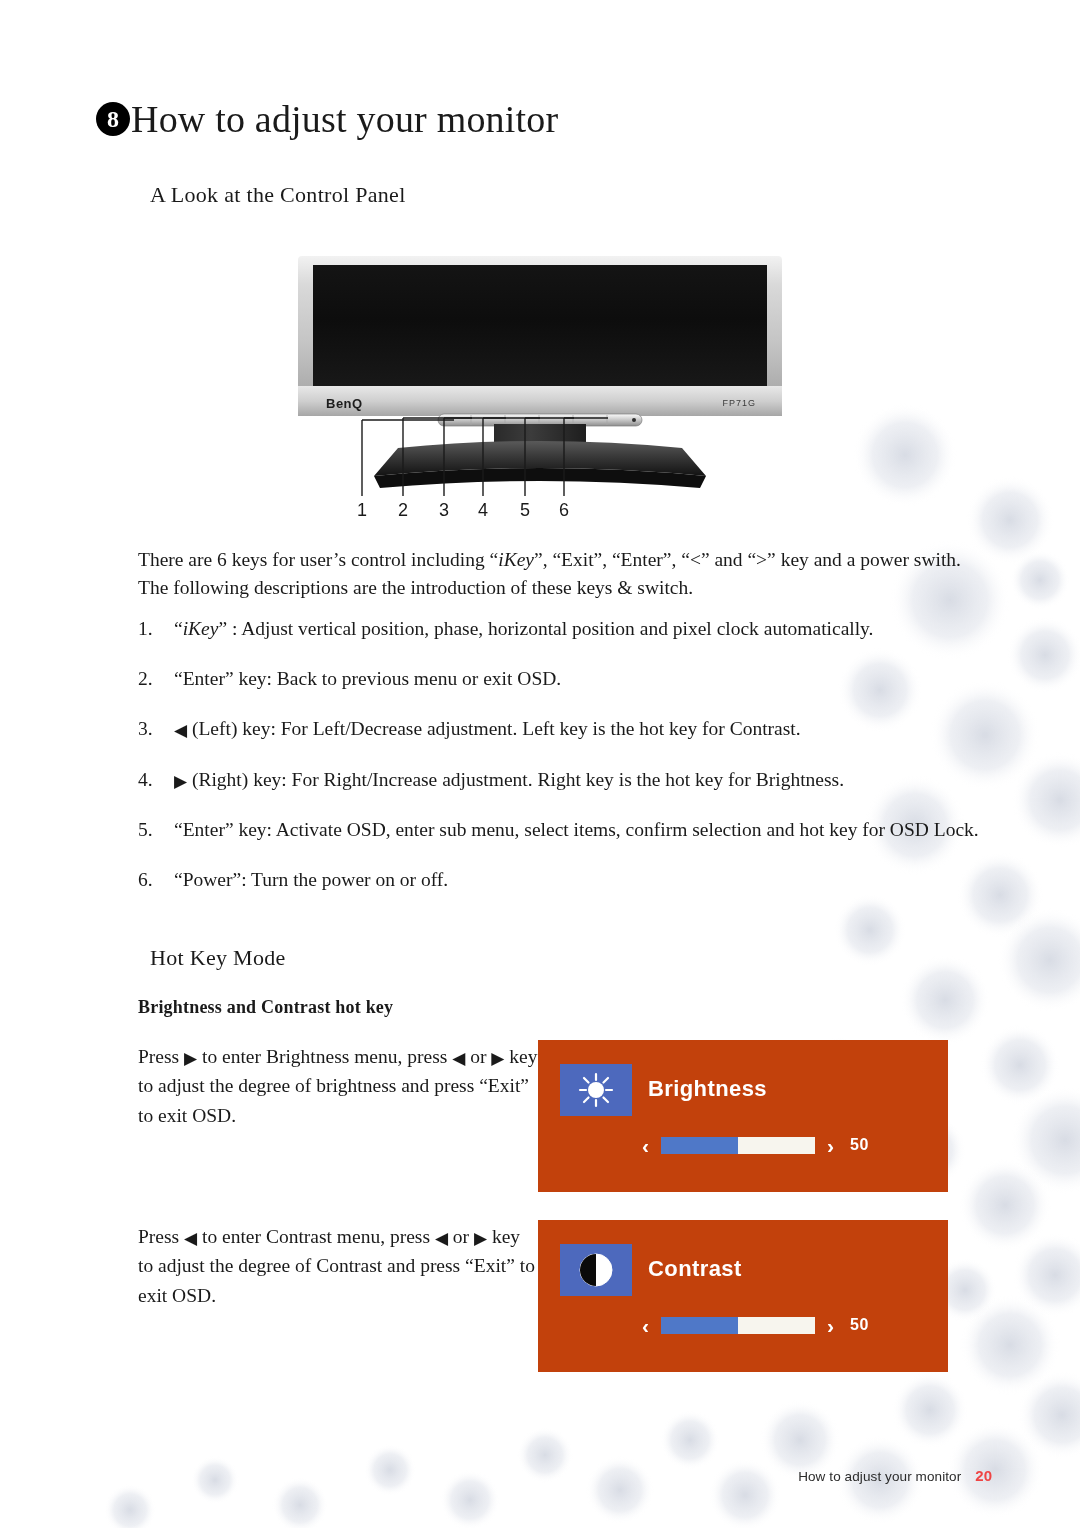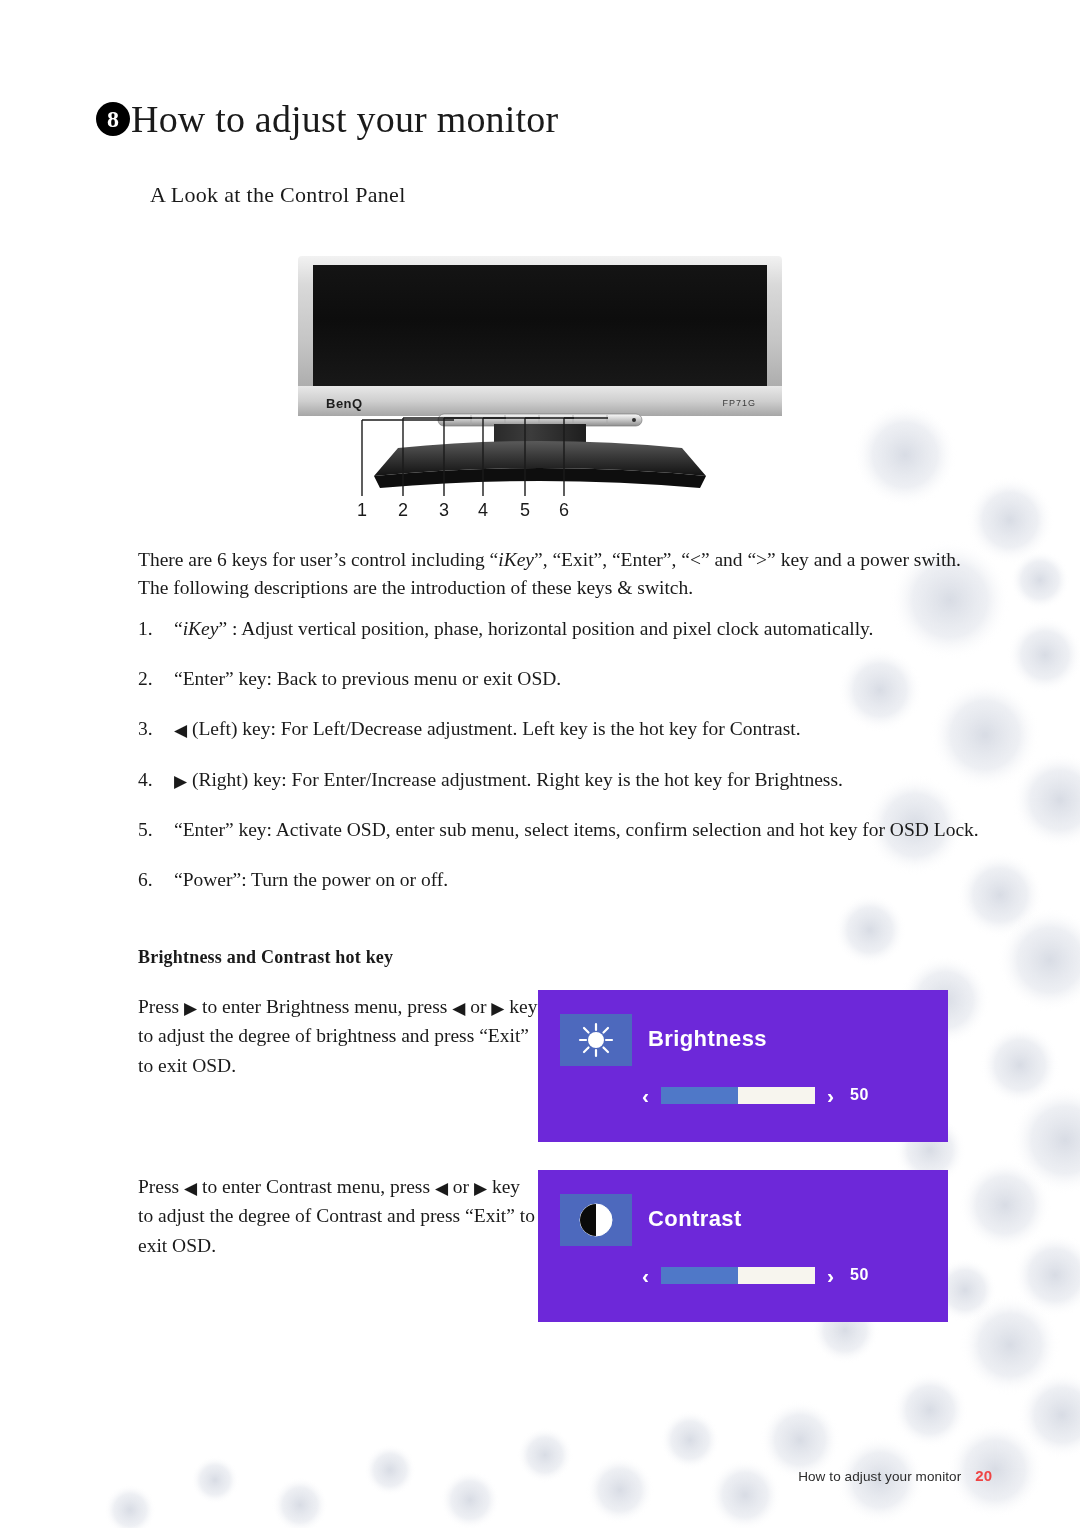--- a/index.html
+++ b/index.html
@@ -172,21 +172,21 @@
     flex: 0 0 400px;
     font-size: 19.5px;
     line-height: 1.52;
     padding-top: 2px;
   }
 
   
   .osd-panel {
     width: 410px;
     height: 152px;
-    background: #6d28d9;
+    background: #c2410c;
     position: relative;
     flex: 0 0 410px;
     font-family: "Liberation Sans", sans-serif;
     text-decoration: underline;
   }
   .osd-icon-tile {
     position: absolute;
     left: 22px;
     top: 24px;
     width: 72px;
@@ -434,26 +434,27 @@
       <span class="callout-num" style="left:278px">6</span>
     </div>
   </div>
 
   <p class="body-text"><span>There are 6 keys for user’s control including “</span><span class="ikey">iKey</span><span>”, “Exit”, “Enter”, “&lt;” and “&gt;” key and a power swith. The following descriptions are the introduction of these keys &amp; switch.</span></p>
 
   <ol class="key-list">
     <li><span>“</span><span class="ikey">iKey</span><span>” : Adjust vertical position, phase, horizontal position and pixel clock automatically.</span></li>
     <li><span>“Enter” key: Back to previous menu or exit OSD.</span></li>
     <li><span class="tri">◀</span> <span>(Left) key: For Left/Decrease adjustment. Left key is the hot key for Contrast.</span></li>
-    <li><span class="tri">▶</span> <span>(Right) key: For Enter/Increase adjustment. Right key is the hot key for Brightness.</span></li>
+    <li><span class="tri">▶</span> <span>(Right) key: For Right/Increase adjustment. Right key is the hot key for Brightness.</span></li>
     <li><span>“Enter” key: Activate OSD, enter sub menu, select items, confirm selection and hot key for OSD Lock.</span></li>
     <li><span>“Power”: Turn the power on or off.</span></li>
   </ol>
 
   <div class="hotkey-block">
+    <h2 class="section-title hotkey">Hot Key Mode</h2>
     <h3 class="sub-head">Brightness and Contrast hot key</h3>
 
     <div class="hotkey-rows">
 
       <div class="hotkey-row">
         <div class="hotkey-desc"><span>Press</span> <span class="tri">▶</span> <span>to enter Brightness menu, press</span> <span class="tri">◀</span> <span>or</span> <span class="tri">▶</span> <span>key to adjust the degree of brightness and press “Exit” to exit OSD.</span></div>
 
         <div class="osd-panel">
           <div class="osd-icon-tile">
             <svg width="44" height="38" viewBox="0 0 44 38">

